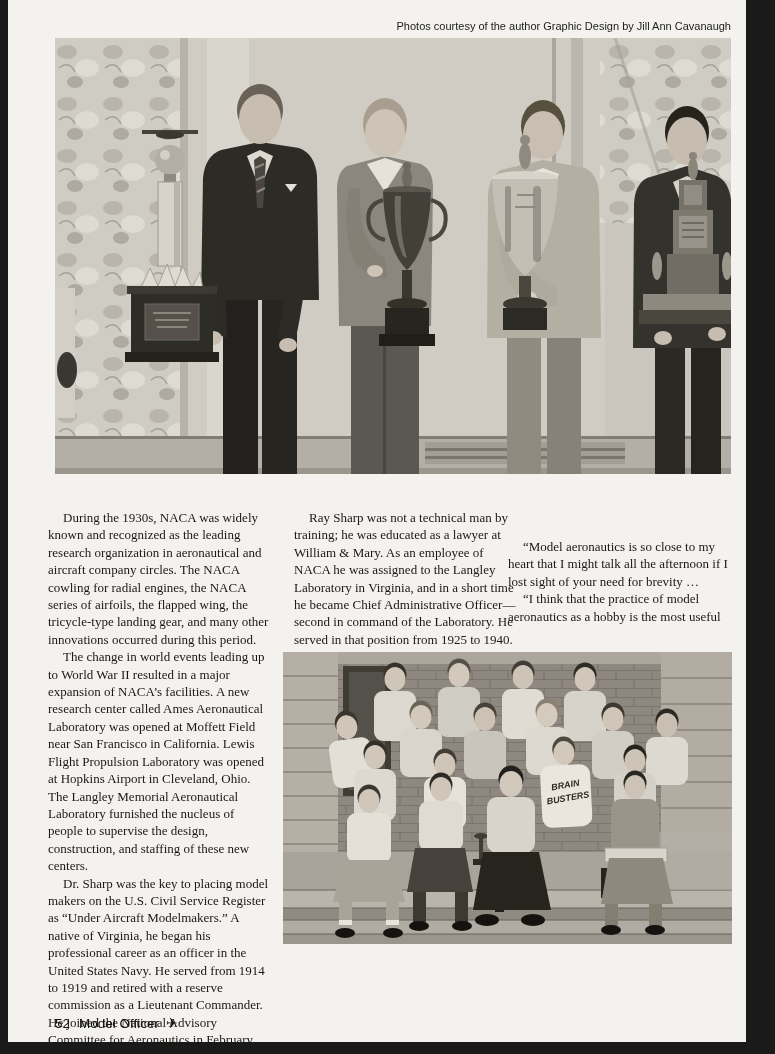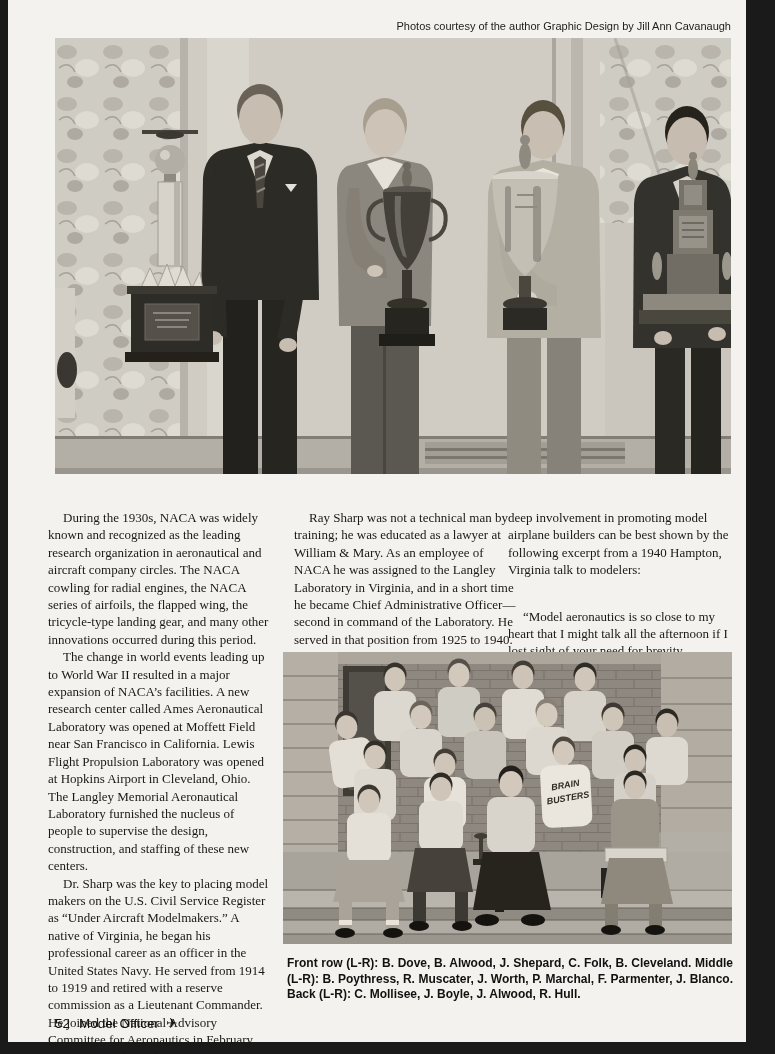--- a/index.html
+++ b/index.html
@@ -219,21 +219,20 @@
     <p class="para">The change in world events leading up to World War II resulted in a major expansion of NACA’s facilities. A new research center called Ames Aeronautical Laboratory was opened at Moffett Field near San Francisco in California. Lewis Flight Propulsion Laboratory was opened at Hopkins Airport in Cleveland, Ohio. The Langley Memorial Aeronautical Laboratory furnished the nucleus of people to supervise the design, construction, and staffing of these new centers.</p>
     <p class="para">Dr. Sharp was the key to placing model makers on the U.S. Civil Service Register as “Under Aircraft Modelmakers.” A native of Virginia, he began his professional career as an officer in the United States Navy. He served from 1914 to 1919 and retired with a reserve commission as a Lieutenant Commander. He joined the National Advisory Committee for Aeronautics in February 1922 as its 54th employee.</p>
   </div>
 
   <div class="col col2">
     <p class="para">Ray Sharp was not a technical man by training; he was educated as a lawyer at William &amp; Mary. As an employee of NACA he was assigned to the Langley Laboratory in Virginia, and in a short time he became Chief Administrative Officer—second in command of the Laboratory. He served in that position from 1925 to 1940.</p>
     <p class="para">During this time he took a special interest in model airplane builders. His</p>
   </div>
 
   <div class="col col3">
-    <p class="para noindent">deep involvement in promoting model airplane builders can be best shown by the following excerpt from a 1940 Hampton, Virginia talk to modelers:</p>
     <p class="para spaced">“Model aeronautics is so close to my heart that I might talk all the afternoon if I lost sight of your need for brevity …</p>
     <p class="para">“I think that the practice of model aeronautics as a hobby is the most useful</p>
   </div>
 
   <div class="photo2">
     <svg width="449" height="292" viewBox="0 0 449 292">
       <defs>
         <pattern id="bricks" width="36" height="18" patternUnits="userSpaceOnUse">
           <rect width="36" height="18" fill="#8e8880"></rect>
           <path d="M0,0.5 H36 M0,9.5 H36" stroke="#7a746c" stroke-width="1.2"></path>
@@ -388,19 +387,18 @@
           <polygon points="326,206 380,206 390,252 318,252" fill="#8f897d"></polygon>
           <rect x="322" y="252" width="13" height="22" fill="#847e72"></rect>
             <rect x="366" y="252" width="13" height="22" fill="#847e72"></rect>
           <ellipse cx="328" cy="278" rx="10" ry="5" fill="#15130f"></ellipse>
             <ellipse cx="372" cy="278" rx="10" ry="5" fill="#15130f"></ellipse>
         </g>
       </g>
     </svg>
   </div>
 
-  <div class="caption2">Front row (L-R): B. Dove, B. Alwood, J. Shepard, C. Folk, B. Cleveland. Middle (L-R): B. Poythress, R. Muscater, J. Worth, P. Marchal, F. Parmenter, J. Blanco. Back (L-R): C. Mollisee, J. Boyle, J. Alwood, R. Hull.</div>
 
   <div class="footer">
     <span class="pgnum">52</span><span class="mag">Model Officer</span><span class="plane">✈</span>
   </div>
 
 </div>
 
 </body></html>

